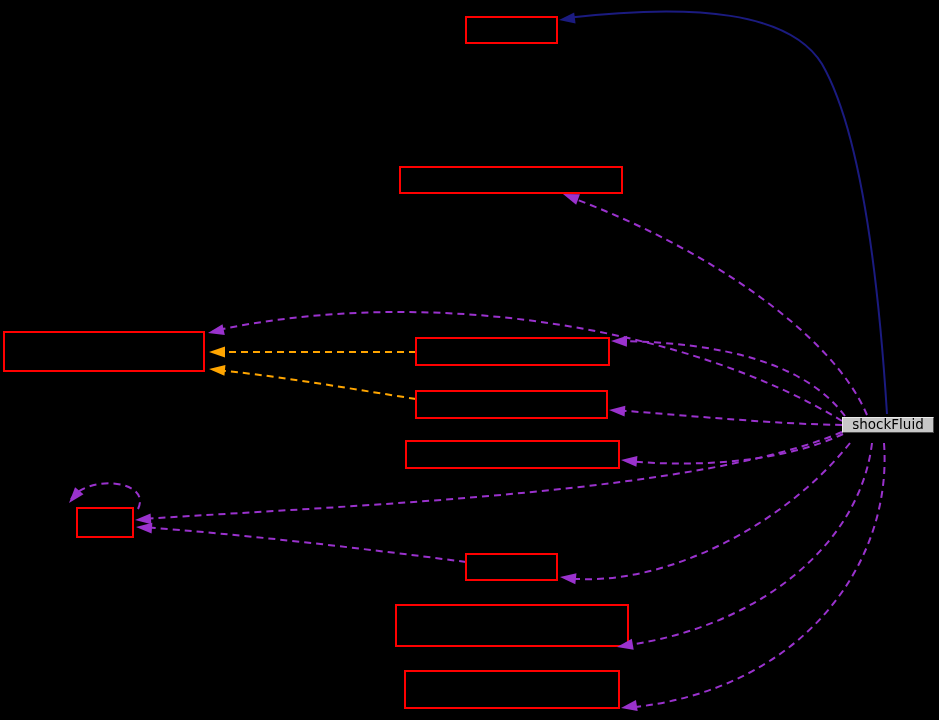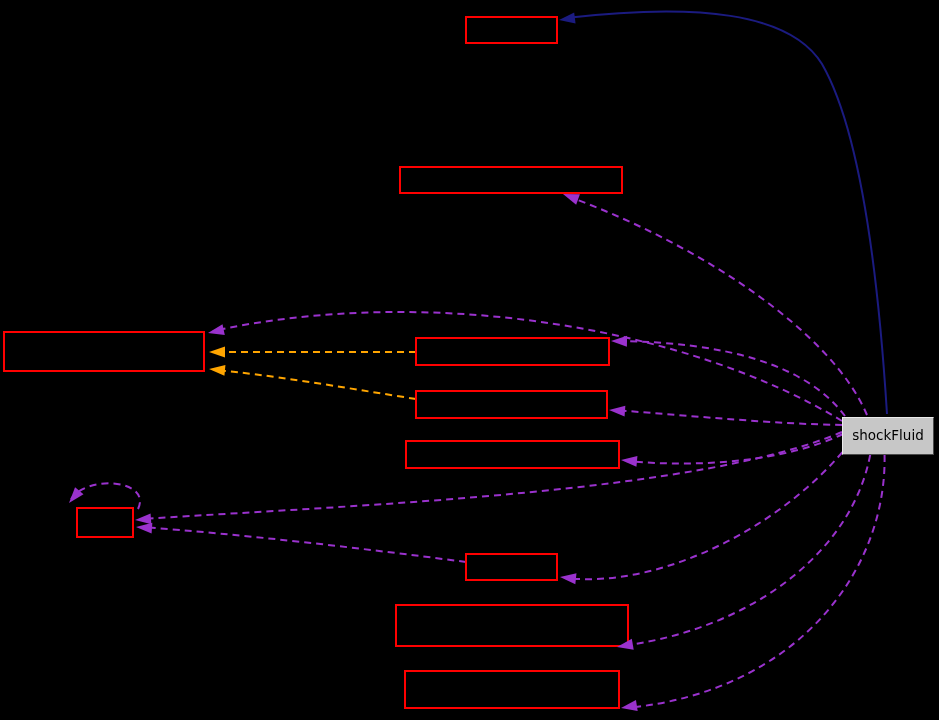--- a/index.html
+++ b/index.html
@@ -68,16 +68,16 @@
       <polygon points="0,0 -16,-5.5 -16,5.5" fill="#9a32cd" transform="translate(621,460) rotate(185)"></polygon>
       <polygon points="0,0 -16,-5.5 -16,5.5" fill="#9a32cd" transform="translate(135,520) rotate(176)"></polygon>
       <polygon points="0,0 -16,-5.5 -16,5.5" fill="#9a32cd" transform="translate(560,577) rotate(186)"></polygon>
       <polygon points="0,0 -16,-5.5 -16,5.5" fill="#9a32cd" transform="translate(617,647) rotate(170)"></polygon>
       <polygon points="0,0 -16,-5.5 -16,5.5" fill="#9a32cd" transform="translate(621,708) rotate(171)"></polygon>
       <polygon points="0,0 -16,-5.5 -16,5.5" fill="#9a32cd" transform="translate(69,503) rotate(130)"></polygon>
       <polygon points="0,0 -16,-5.5 -16,5.5" fill="#9a32cd" transform="translate(136,527) rotate(184)"></polygon>
       <polygon points="0,0 -16,-5.5 -16,5.5" fill="#ffa500" transform="translate(209,352) rotate(180)"></polygon>
       <polygon points="0,0 -16,-5.5 -16,5.5" fill="#ffa500" transform="translate(209,369) rotate(185)"></polygon>
     </svg>
-  <div id="center-node" style="left: 842px; top: 417px; width: 92px; height: 38px; background: rgb(199, 199, 199); color: rgb(0, 0, 0); border-color: rgb(235, 235, 235) rgb(74, 74, 74) rgb(74, 74, 74) rgb(235, 235, 235);">
+  <div id="center-node" style="left: 842px; top: 417px; width: 92px; height: 16px; background: rgb(199, 199, 199); color: rgb(0, 0, 0); border-color: rgb(235, 235, 235) rgb(74, 74, 74) rgb(74, 74, 74) rgb(235, 235, 235);">
     <span>shockFluid</span>
   </div>
 </div>
 
 </body></html>

